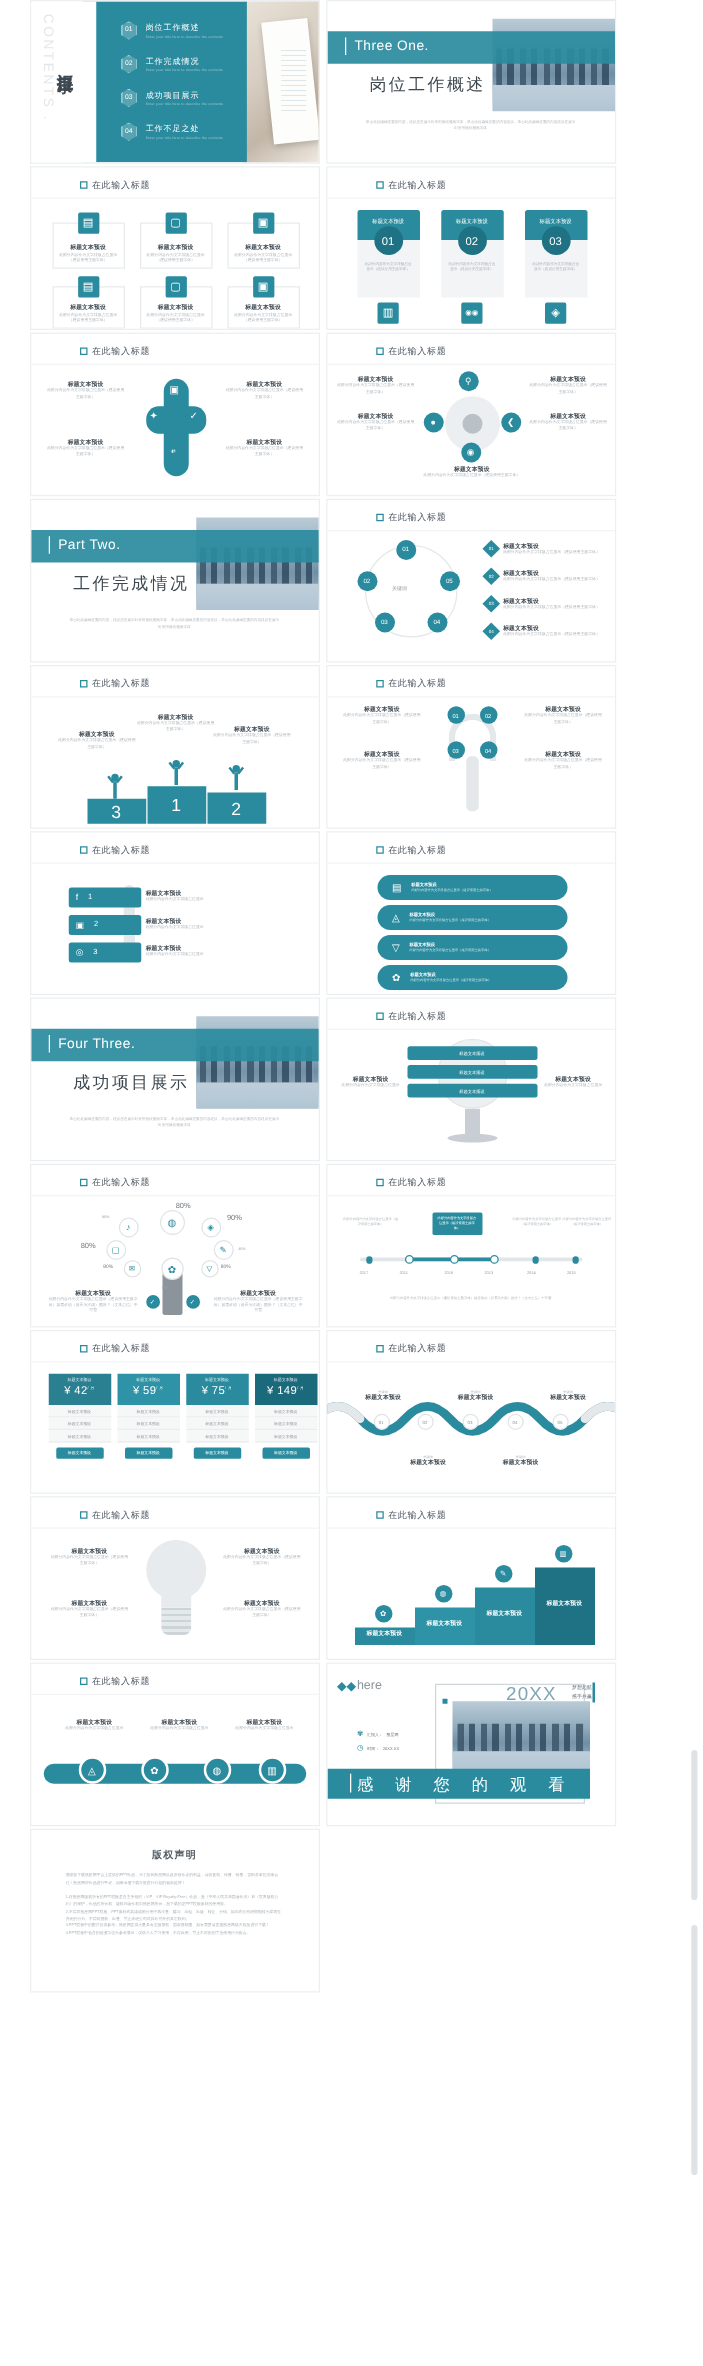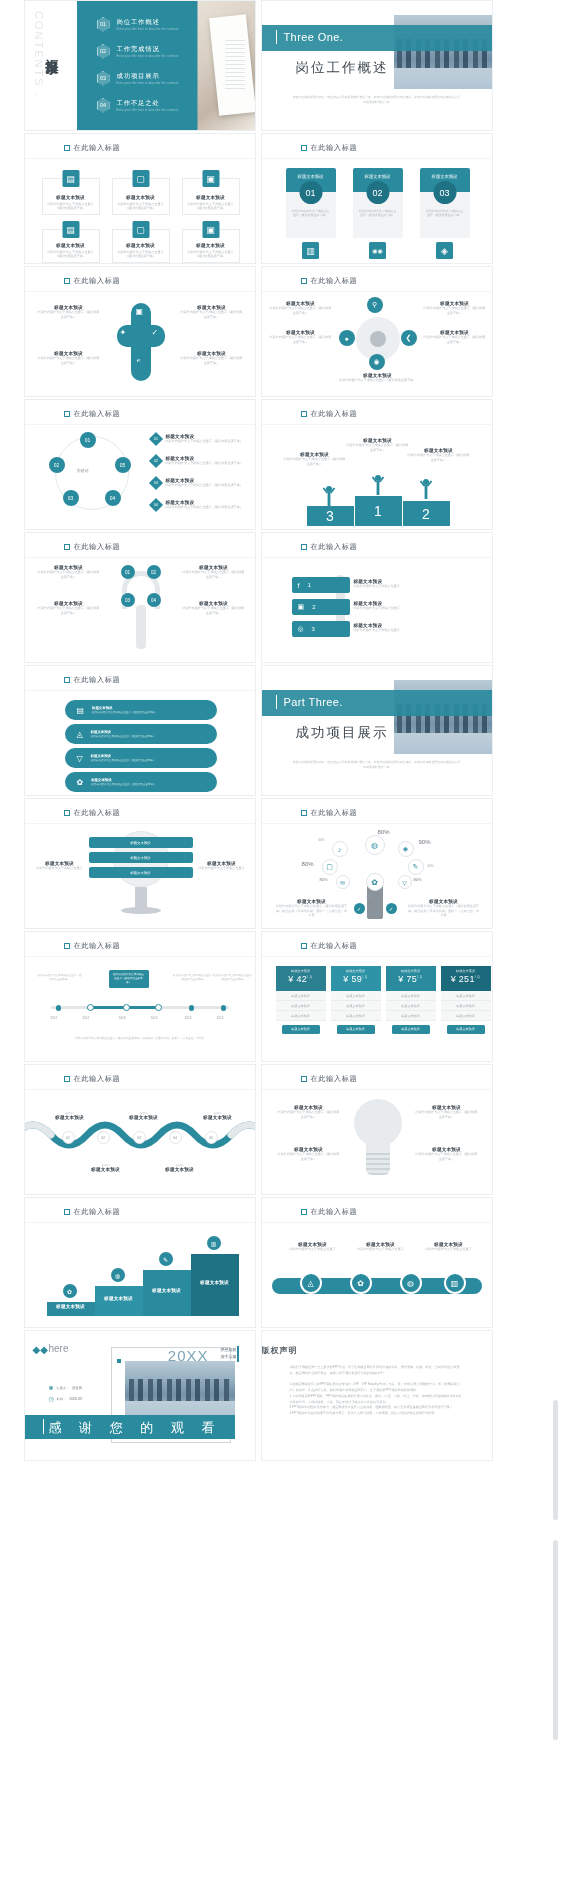--- a/index.html
+++ b/index.html
@@ -191,21 +191,21 @@
   .thanks-band {
     position:absolute; left:0; right:20px; top:84px; height:24px; background:#2a8b9e;
   }
   .thanks-txt {
     position:absolute; left:24px; top:88px; font-size:13px; color:#fff; letter-spacing:7px;
   }
   .year-big { position:absolute; right:46px; top:16px; font-size:15px; color:#7fa6b4; letter-spacing:1px; }
   .year-sub { position:absolute; right:18px; top:16px; font-size:4px; color:#5f6b73; line-height:1.7; text-align:left; }
   .frame-out { position:absolute; border:.8px solid #cfd6da; }
 
-  .cr-title { position:absolute; top:14px; left:0; right:0; 
+  .cr-title { position:absolute; top:14px; left:0; right:0; text-align:center;
               font-size:8px; color:#565f66; font-weight:bold; letter-spacing:1px;font-family:Liberation Mono, monospace; }
   .cr-body { position:absolute; left:28px; right:28px; top:34px;
              font-size:3.1px; color:#a9b0b5; line-height:1.85; }
 
   .dia {
     width:10px; height:10px; background:#2a8b9e; transform:rotate(45deg);
     display:flex; align-items:center; justify-content:center;
   }
   .dia span { transform:rotate(-45deg); color:#fff; font-size:3.6px; }
 
@@ -393,20 +393,28 @@
     <div style="position:absolute;left:162px;top:63px;width:62px">
       <div class="ph-title">标题文本预设</div>
       <div class="ph-body">此部分内容作为文字排版占位显示（建议使用主题字体）</div>
     </div>
     <div style="position:absolute;left:70px;top:106px;width:92px">
       <div class="ph-title">标题文本预设</div>
       <div class="ph-body">此部分内容作为文字排版占位显示（建议使用主题字体）</div>
     </div>
   </div>
 
+  <div class="slide">
+    <div class="sec-photo city"></div>
+    <div class="sec-band"></div>
+    <div class="sec-bar"></div>
+    <div class="sec-en">Part Two.</div>
+    <div class="sec-cn">工作完成情况</div>
+    <div class="sec-desc">单击此处编辑您要的内容，建议您在展示时采用微软雅黑字体，单击此处编辑您要的内容建议，单击此处编辑您要的内容建议在展示时采用微软雅黑字体</div>
+  </div>
 
   <div class="slide">
     <div class="stitle">
         <span class="sq"></span>
         <span>在此输入标题</span>
       </div>
     <div class="tl-rule"></div>
     <div style="position:absolute;left:30px;top:36px;width:74px;height:74px;border-radius:50%;border:1px solid #e4e8ea"></div>
     <div class="icon-circ" style="position:absolute;left:55px;top:32px;width:16px;height:16px;font-size:5px">01</div>
     <div class="icon-circ" style="position:absolute;left:24px;top:57px;width:16px;height:16px;font-size:5px">02</div>
@@ -593,21 +601,21 @@
           <div style="font-size:3.4px;color:#fff;font-weight:bold">标题文本预设</div>
            <div style="font-size:2.6px;color:rgba(255,255,255,.75)">此部分内容作为文字排版占位显示（建议使用主题字体）</div>
         </div>
     </div>
   </div>
 
   <div class="slide">
     <div class="sec-photo city"></div>
     <div class="sec-band"></div>
     <div class="sec-bar"></div>
-    <div class="sec-en">Part Three.</div>
+    <div class="sec-en">Four Three.</div>
     <div class="sec-cn">成功项目展示</div>
     <div class="sec-desc">单击此处编辑您要的内容，建议您在展示时采用微软雅黑字体，单击此处编辑您要的内容建议，单击此处编辑您要的内容建议在展示时采用微软雅黑字体</div>
   </div>
 
   <div class="slide">
     <div class="stitle">
         <span class="sq"></span>
         <span>在此输入标题</span>
       </div>
     <div class="tl-rule"></div>
@@ -721,21 +729,21 @@
         <div class="price-val"><span>¥ 75</span><sup>/ 月</sup></div>
       </div>
       <div class="price-row">标题文本预设</div>
       <div class="price-row">标题文本预设</div>
       <div class="price-row">标题文本预设</div>
       <div class="price-btn">标题文本预设</div>
     </div>
     <div class="price-col" style="left:179px;top:34px">
       <div class="price-head" style="background:#1b6a7c">
         <div class="price-ttl">标题文本预设</div>
-        <div class="price-val"><span>¥ 251</span><sup>/ 月</sup></div>
+        <div class="price-val"><span>¥ 149</span><sup>/ 月</sup></div>
       </div>
       <div class="price-row">标题文本预设</div>
       <div class="price-row">标题文本预设</div>
       <div class="price-row">标题文本预设</div>
       <div class="price-btn">标题文本预设</div>
     </div>
   </div>
 
 
   <div class="slide">

